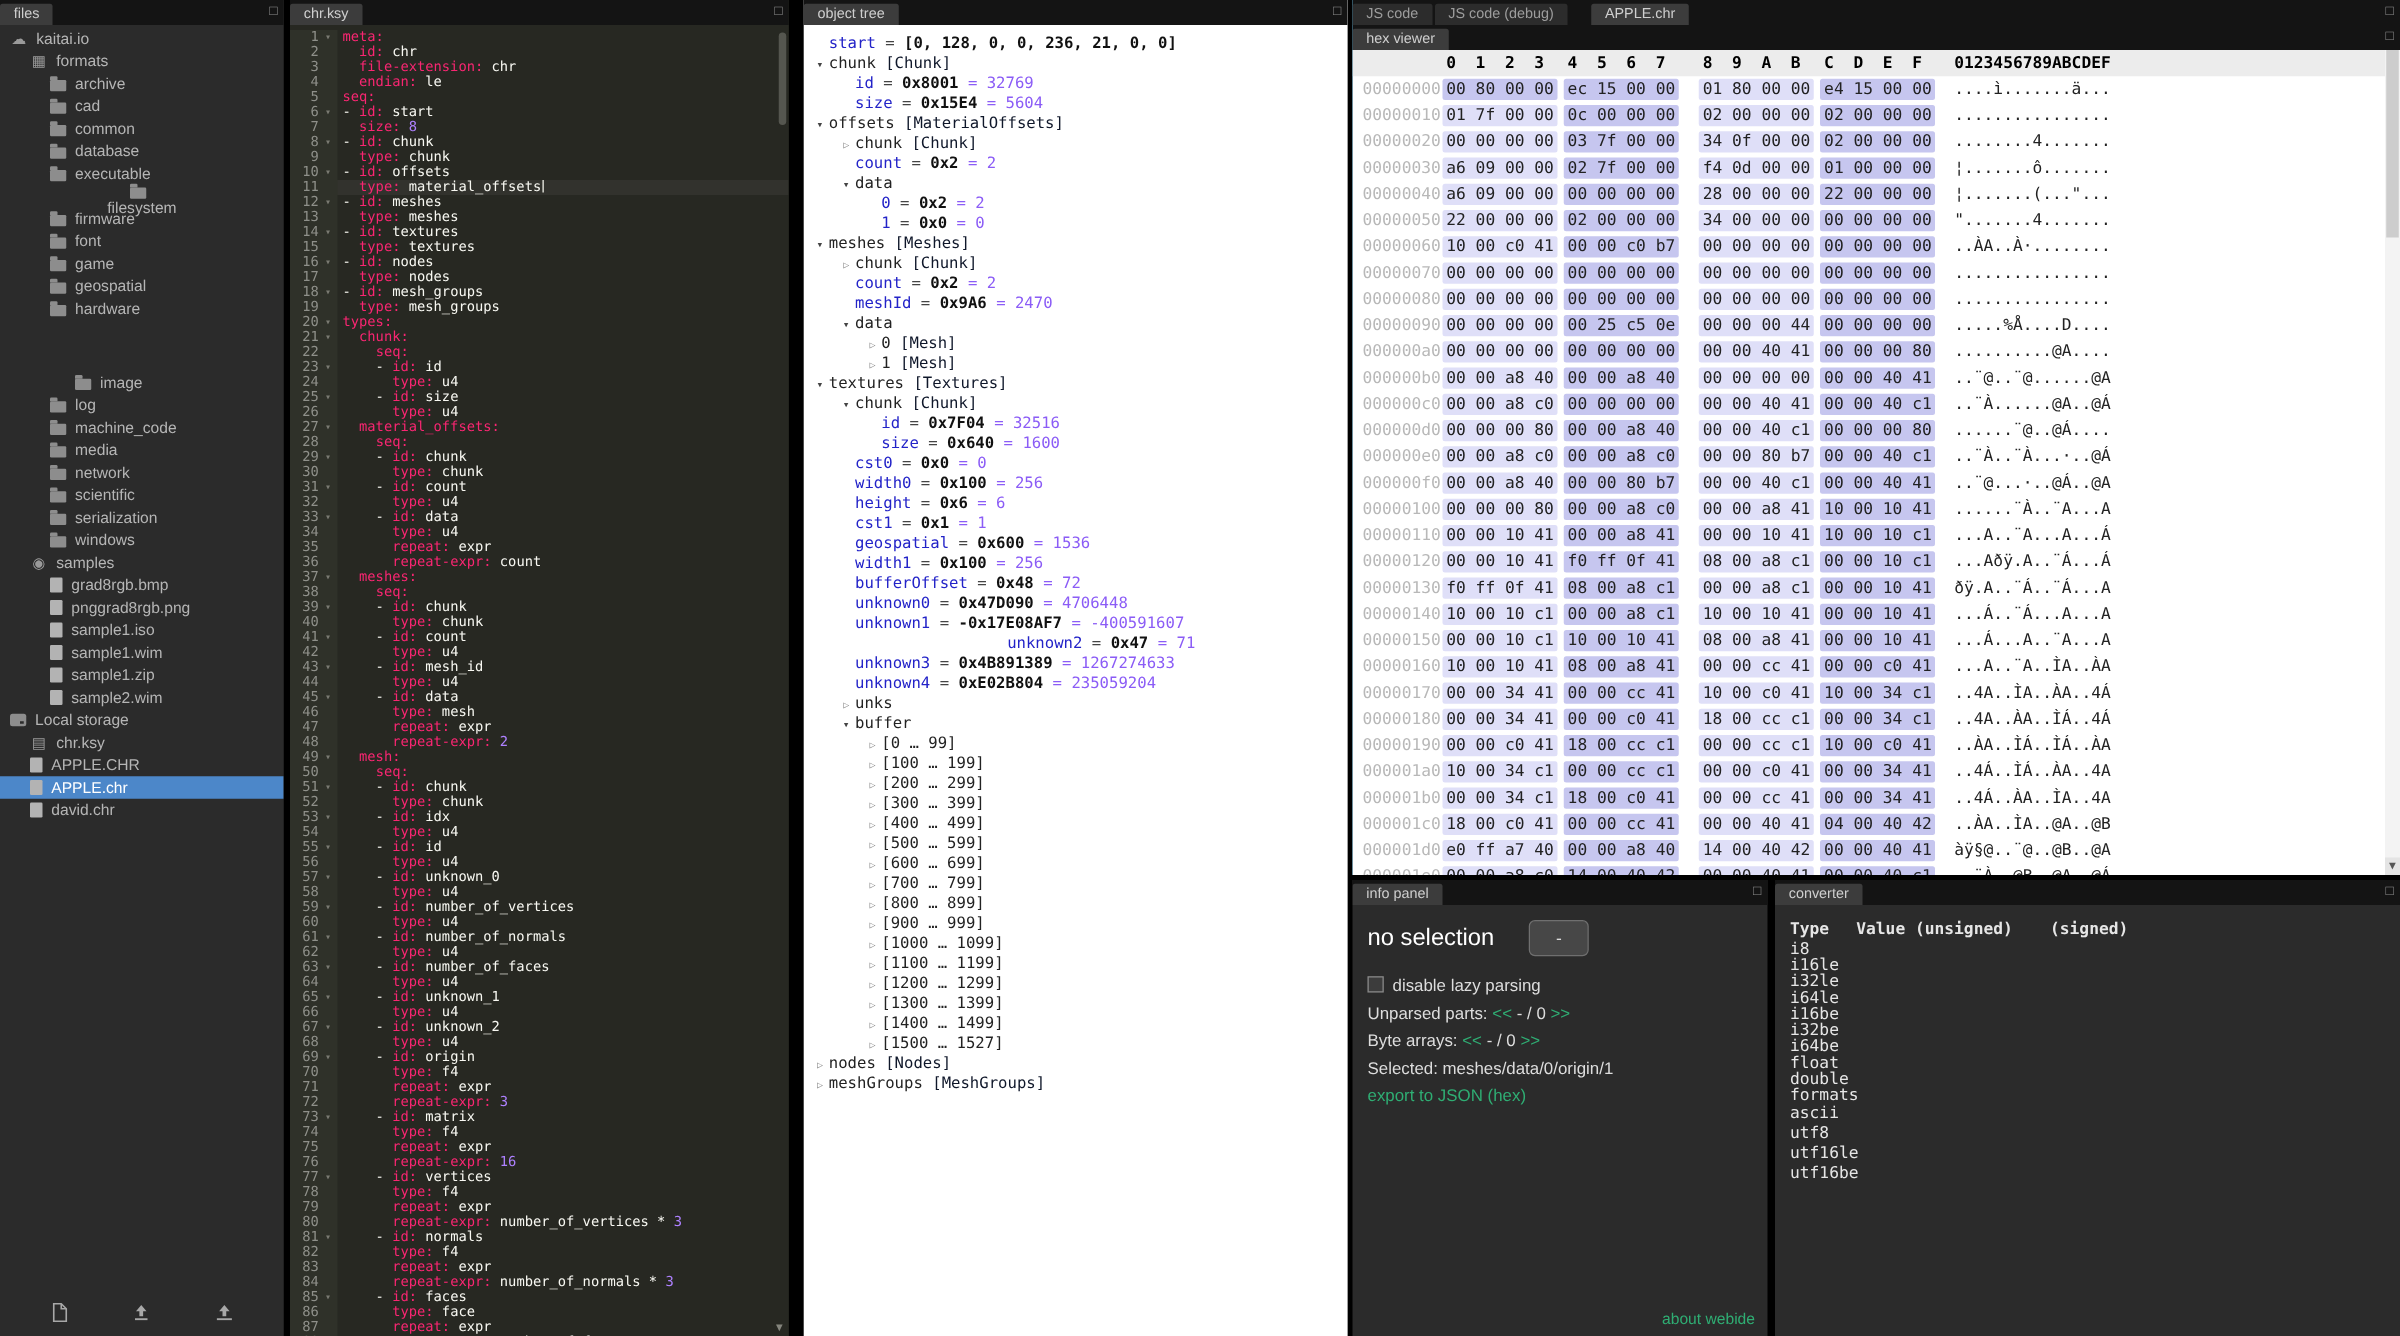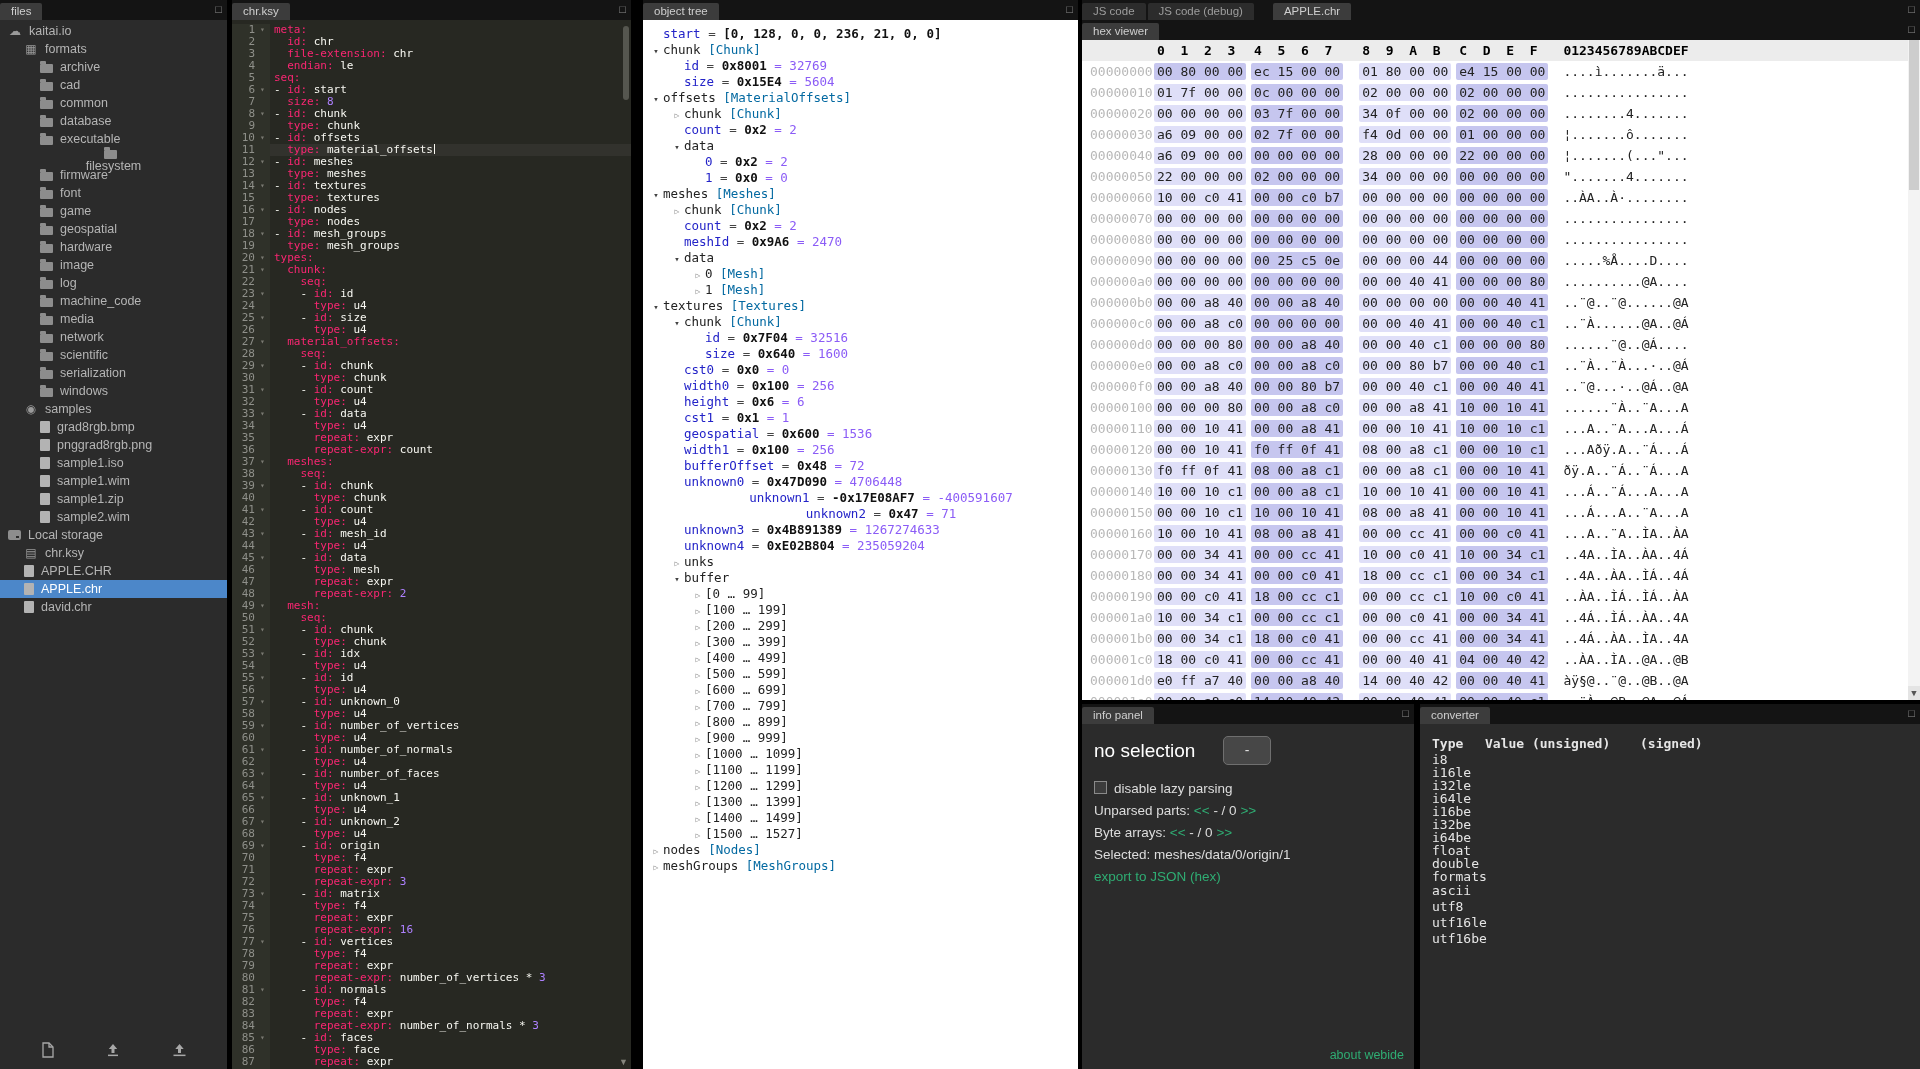--- a/index.html
+++ b/index.html
@@ -43,21 +43,21 @@
   #ed-downarrow{position:absolute;right:3px;bottom:2px;color:#85857d;font-size:9px}
 
   
   #tree-panel{left:643px;top:0;width:435px;height:1069px;background:#fff}
   #objtree{position:absolute;top:20px;left:0;right:0;bottom:0;background:#fff;overflow:hidden;
            font-family:"DejaVu Sans Mono",monospace;font-size:12.5px;padding:6px 0 0 6px}
   .trow{height:16px;line-height:16px;white-space:pre;color:#222}
   .exp{display:inline-block;width:14px;color:#444;font-size:9px;text-align:center}
   .exp.closed{color:#8a8a8a;font-size:8px}
   .nm-b{color:#2323c8}
-  .typ{color:#0369a1}
+  .typ{color:#0f172a}
   .hexv{font-weight:bold;color:#111}
   .dim{color:#8b5cf6}
   .eq{color:#444}
 
   
   #right-stack{left:1082px;top:0;width:838px;height:700px;background:#7dd3fc}
   #stack-tabs{height:20px;background:#141414;display:flex;align-items:flex-end;position:relative}
   #hex-head{height:20px;background:#141414;display:flex;align-items:flex-end;position:relative}
   #hexwrap{position:absolute;top:40px;left:0;right:0;bottom:0;background:#fff;overflow:hidden;
            font-family:"DejaVu Sans Mono",monospace;font-size:13px}
@@ -151,21 +151,21 @@
         <span class="flabel">game</span>
       </div>
       <div class="frow" style="padding-left: 40px;">
         <span class="fico icon-folder"></span>
         <span class="flabel">geospatial</span>
       </div>
       <div class="frow" style="padding-left: 40px;">
         <span class="fico icon-folder"></span>
         <span class="flabel">hardware</span>
       </div>
-      <div class="frow" style="padding-left: 40px;">
+      <div class="frow" style="padding-left: 60px; margin-top: 41px;">
         <span class="fico icon-folder"></span>
         <span class="flabel">image</span>
       </div>
       <div class="frow" style="padding-left: 40px;">
         <span class="fico icon-folder"></span>
         <span class="flabel">log</span>
       </div>
       <div class="frow" style="padding-left: 40px;">
         <span class="fico icon-folder"></span>
         <span class="flabel">machine_code</span>
@@ -388,21 +388,21 @@
       <div class="trow" style="padding-left: 42px;"><span class="exp"></span><span class="nm-b">id</span><span class="eq"> = </span><span class="hexv">0x7F04</span><span class="dim"> = 32516</span></div>
       <div class="trow" style="padding-left: 42px;"><span class="exp"></span><span class="nm-b">size</span><span class="eq"> = </span><span class="hexv">0x640</span><span class="dim"> = 1600</span></div>
       <div class="trow" style="padding-left: 21px;"><span class="exp"></span><span class="nm-b">cst0</span><span class="eq"> = </span><span class="hexv">0x0</span><span class="dim"> = 0</span></div>
       <div class="trow" style="padding-left: 21px;"><span class="exp"></span><span class="nm-b">width0</span><span class="eq"> = </span><span class="hexv">0x100</span><span class="dim"> = 256</span></div>
       <div class="trow" style="padding-left: 21px;"><span class="exp"></span><span class="nm-b">height</span><span class="eq"> = </span><span class="hexv">0x6</span><span class="dim"> = 6</span></div>
       <div class="trow" style="padding-left: 21px;"><span class="exp"></span><span class="nm-b">cst1</span><span class="eq"> = </span><span class="hexv">0x1</span><span class="dim"> = 1</span></div>
       <div class="trow" style="padding-left: 21px;"><span class="exp"></span><span class="nm-b">geospatial</span><span class="eq"> = </span><span class="hexv">0x600</span><span class="dim"> = 1536</span></div>
       <div class="trow" style="padding-left: 21px;"><span class="exp"></span><span class="nm-b">width1</span><span class="eq"> = </span><span class="hexv">0x100</span><span class="dim"> = 256</span></div>
       <div class="trow" style="padding-left: 21px;"><span class="exp"></span><span class="nm-b">bufferOffset</span><span class="eq"> = </span><span class="hexv">0x48</span><span class="dim"> = 72</span></div>
       <div class="trow" style="padding-left: 21px;"><span class="exp"></span><span class="nm-b">unknown0</span><span class="eq"> = </span><span class="hexv">0x47D090</span><span class="dim"> = 4706448</span></div>
-      <div class="trow" style="padding-left: 21px; text-align: center;"><span class="exp"></span><span class="nm-b">unknown1</span><span class="eq"> = </span><span class="hexv">-0x17E08AF7</span><span class="dim"> = -400591607</span></div>
+      <div class="trow" style="padding-left: 21px;"><span class="exp"></span><span class="nm-b">unknown1</span><span class="eq"> = </span><span class="hexv">-0x17E08AF7</span><span class="dim"> = -400591607</span></div>
       <div class="trow" style="padding-left: 21px; text-align: center;"><span class="exp"></span><span class="nm-b">unknown2</span><span class="eq"> = </span><span class="hexv">0x47</span><span class="dim"> = 71</span></div>
       <div class="trow" style="padding-left: 21px;"><span class="exp"></span><span class="nm-b">unknown3</span><span class="eq"> = </span><span class="hexv">0x4B891389</span><span class="dim"> = 1267274633</span></div>
       <div class="trow" style="padding-left: 21px;"><span class="exp"></span><span class="nm-b">unknown4</span><span class="eq"> = </span><span class="hexv">0xE02B804</span><span class="dim"> = 235059204</span></div>
       <div class="trow" style="padding-left: 21px;"><span class="exp closed">▷</span><span class="nm-k">unks</span></div>
       <div class="trow" style="padding-left: 21px;"><span class="exp">▾</span><span class="nm-k">buffer</span></div>
       <div class="trow" style="padding-left: 42px;"><span class="exp closed">▷</span><span class="nm-k">[0 … 99]</span></div>
       <div class="trow" style="padding-left: 42px;"><span class="exp closed">▷</span><span class="nm-k">[100 … 199]</span></div>
       <div class="trow" style="padding-left: 42px;"><span class="exp closed">▷</span><span class="nm-k">[200 … 299]</span></div>
       <div class="trow" style="padding-left: 42px;"><span class="exp closed">▷</span><span class="nm-k">[300 … 399]</span></div>
       <div class="trow" style="padding-left: 42px;"><span class="exp closed">▷</span><span class="nm-k">[400 … 499]</span></div>

